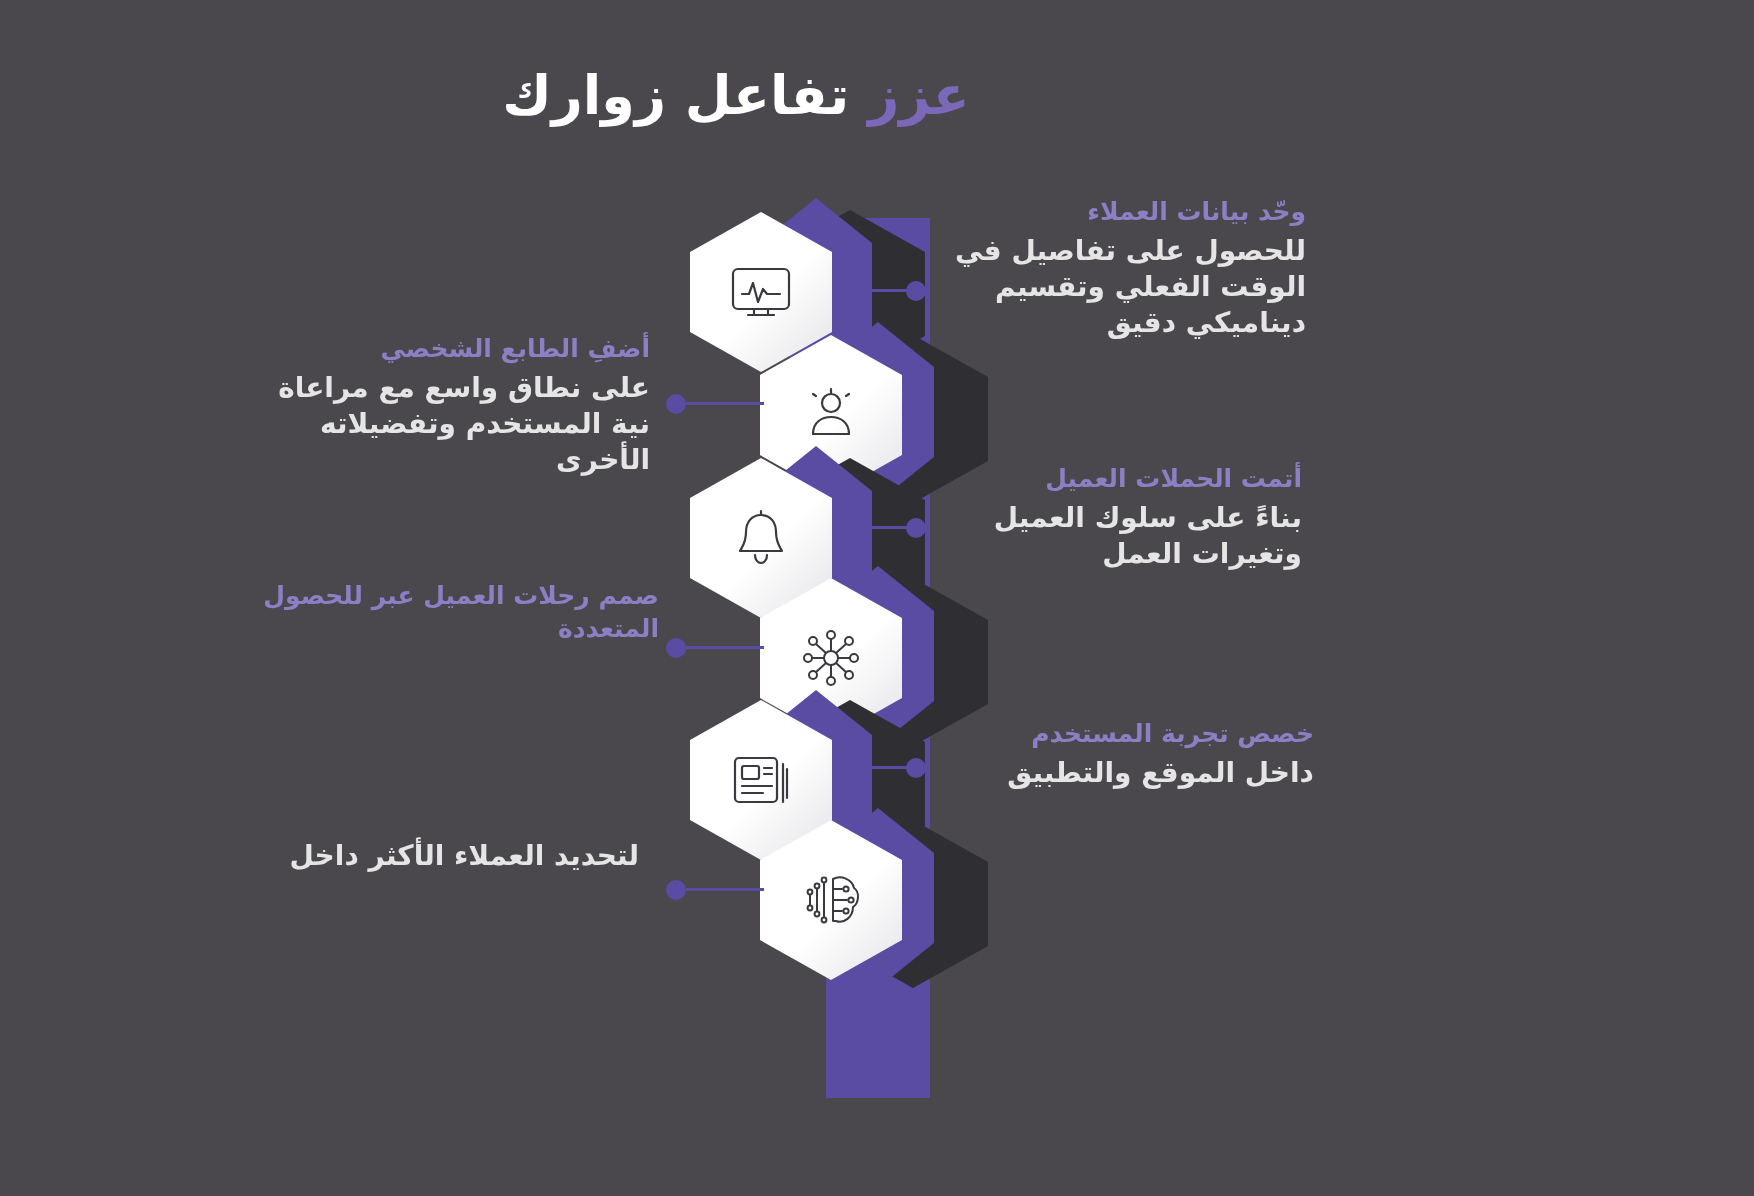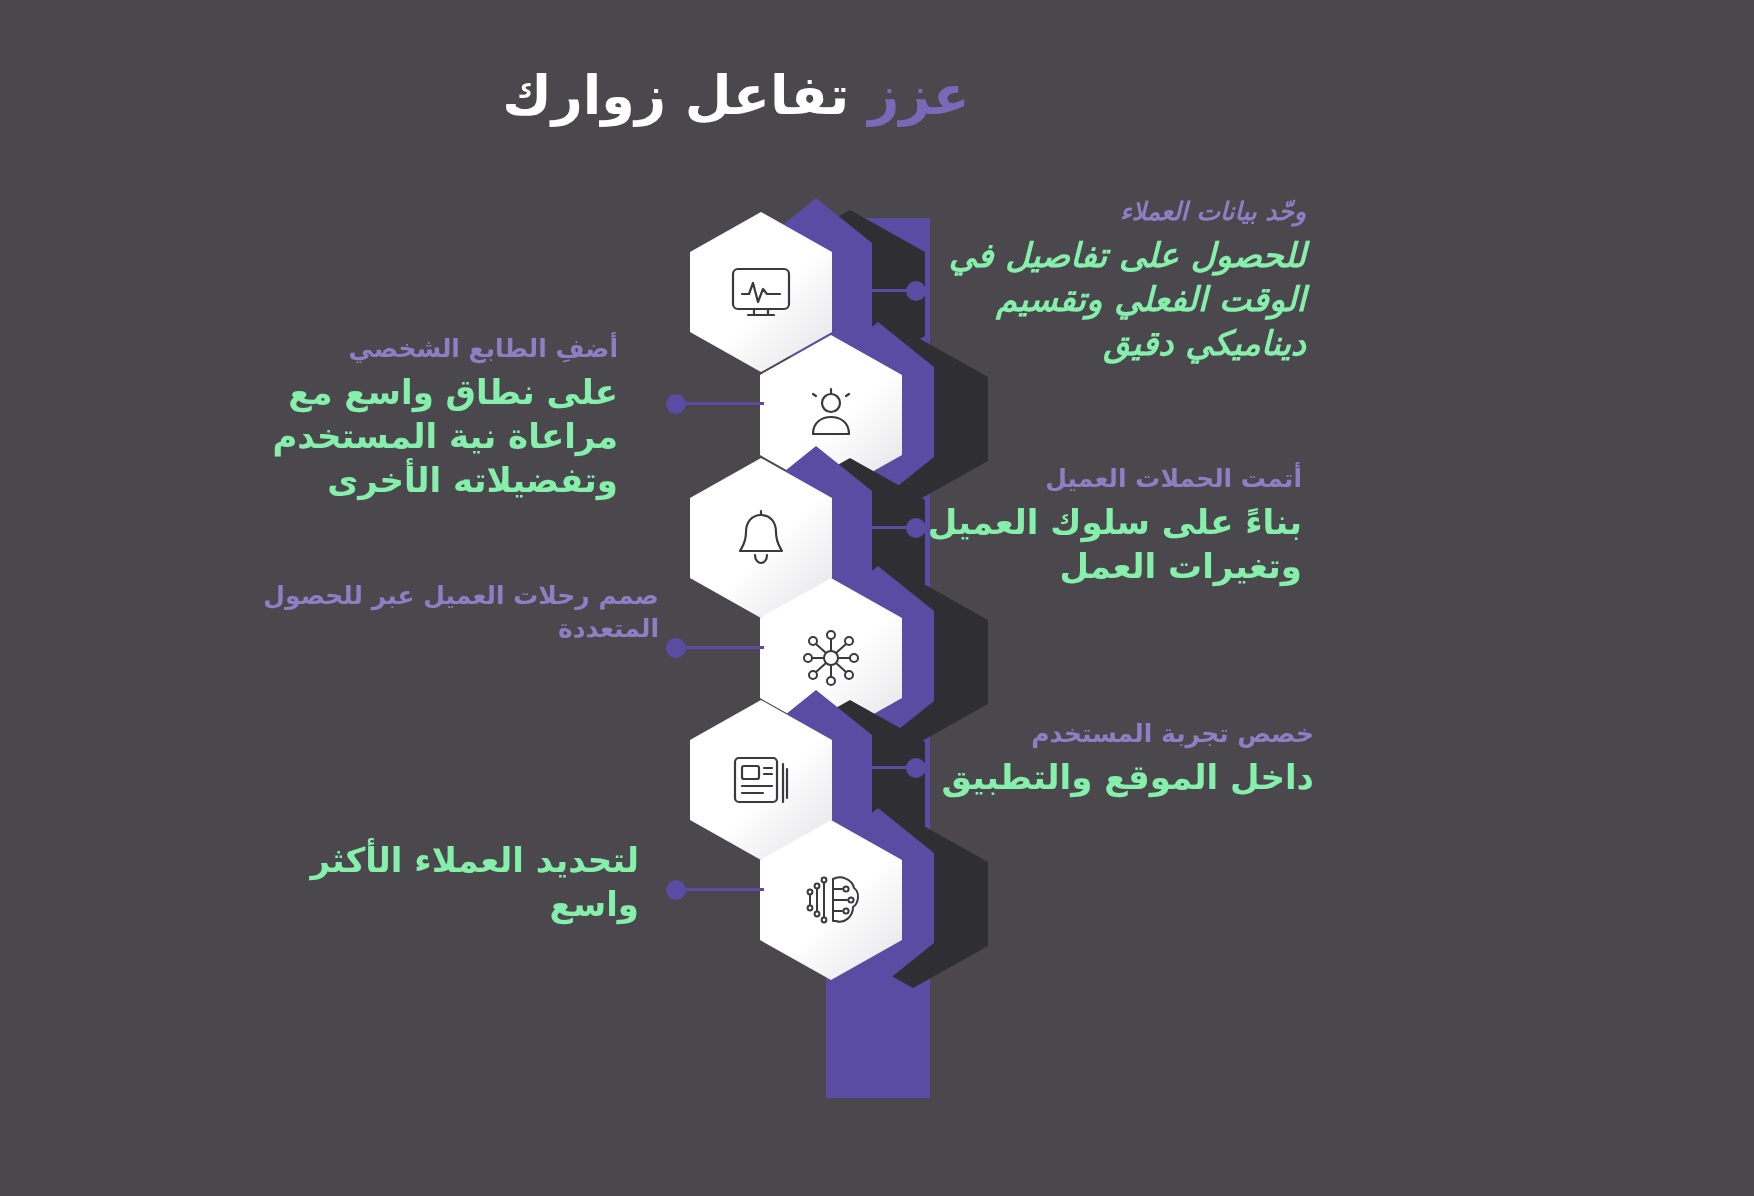--- a/index.html
+++ b/index.html
@@ -106,22 +106,22 @@
   }
   .txt-block.right { text-align: right; }
   .t-head {
     color: #8d7fc4;
     font-size: 25px;
     font-weight: 700;
     margin-bottom: 4px;
     letter-spacing: 0.3px;
   }
   .t-body {
-    color: #86efac;
-    font-size: 34px;
+    color: #e5e5e5;
+    font-size: 28px;
     font-weight: 700;
     letter-spacing: 0.2px;
   }
 </style>
 </head>
 <body>
 
 <div id="stage">
 
   <div id="title-wrap">
@@ -138,40 +138,40 @@
   <div class="hex-link" style="left:760px; top:198px;"></div>
   <div class="hex-node" style="left:690px; top:212px;">
     <svg width="62" height="52" viewBox="0 0 62 52" fill="none" stroke="#3a3940" stroke-width="2.2">
       <rect x="3" y="3" width="56" height="40" rx="5"></rect>
       <path d="M12 28 L19 28 L23 17 L28 36 L33 23 L37 28 L50 28" stroke-linecap="round" stroke-linejoin="round"></path>
       <path d="M24 43 L24 49 M38 43 L38 49 M18 49 L44 49" stroke-linecap="round"></path>
     </svg>
   </div>
   <div class="conn-line" style="left:846px; top:289px; width:75px;"></div>
   <div class="conn-dot" style="left:906px; top:281px;"></div>
-  <div class="txt-block right" style="right:448px; top:196px; width:400px;font-style:italic;">
+  <div class="txt-block right" style="right:448px; top:196px; width:400px;">
     <div class="t-head">وحّد بيانات العملاء</div>
     <div class="t-body">للحصول على تفاصيل في الوقت الفعلي وتقسيم ديناميكي دقيق</div>
   </div>
 
   <div class="hex-shadow" style="left:838px; top:335px;"></div>
   <div class="hex-link" style="left:822px; top:322px;"></div>
   <div class="hex-node" style="left:760px; top:335px;">
     <svg width="58" height="56" viewBox="0 0 58 56" fill="none" stroke="#3a3940" stroke-width="2.2">
       <circle cx="29" cy="16" r="9"></circle>
       <path d="M11 47 C11 35 20 30 29 30 C38 30 47 35 47 47" stroke-linecap="round"></path>
       <path d="M11 47 L47 47" stroke-linecap="round"></path>
       <path d="M29 2 L29 6" stroke-linecap="round"></path>
       <path d="M44 9 L47 7" stroke-linecap="round"></path>
       <path d="M14 9 L11 7" stroke-linecap="round"></path>
     </svg>
   </div>
   <div class="conn-line" style="left:686px; top:402px; width:78px;"></div>
   <div class="conn-dot" style="left:666px; top:394px;"></div>
-  <div class="txt-block right" style="right:1136px; top:333px; width:400px;">
+  <div class="txt-block right" style="right:1104px; top:333px; width:400px;">
     <div class="t-head">أضفِ الطابع الشخصي</div>
     <div class="t-body">على نطاق واسع مع مراعاة نية المستخدم وتفضيلاته الأخرى</div>
   </div>
 
   <div class="hex-shadow" style="left:775px; top:458px;"></div>
   <div class="hex-link" style="left:760px; top:446px;"></div>
   <div class="hex-node" style="left:690px; top:458px;">
     <svg width="56" height="58" viewBox="0 0 56 58" fill="none" stroke="#3a3940" stroke-width="2.2">
       <path d="M28 6 C18 6 13 14 13 23 C13 34 9 38 7 42 L49 42 C47 38 43 34 43 23 C43 14 38 6 28 6 Z" stroke-linejoin="round"></path>
       <path d="M28 2 L28 6" stroke-linecap="round"></path>
@@ -238,16 +238,16 @@
         <circle cx="24" cy="49" r="2.4"></circle>
       <circle cx="17" cy="15" r="2.4"></circle>
         <circle cx="17" cy="43" r="2.4"></circle>
       <circle cx="10" cy="21" r="2.4"></circle>
         <circle cx="10" cy="37" r="2.4"></circle>
     </svg>
   </div>
   <div class="conn-line" style="left:686px; top:888px; width:78px;"></div>
   <div class="conn-dot" style="left:666px; top:880px;"></div>
   <div class="txt-block right" style="right:1115px; top:838px; width:400px;">
-    <div class="t-body">لتحديد العملاء الأكثر واسع</div>
+    <div class="t-body">لتحديد العملاء الأكثر داخل</div>
   </div>
 
 </div>
 
 </body></html>

